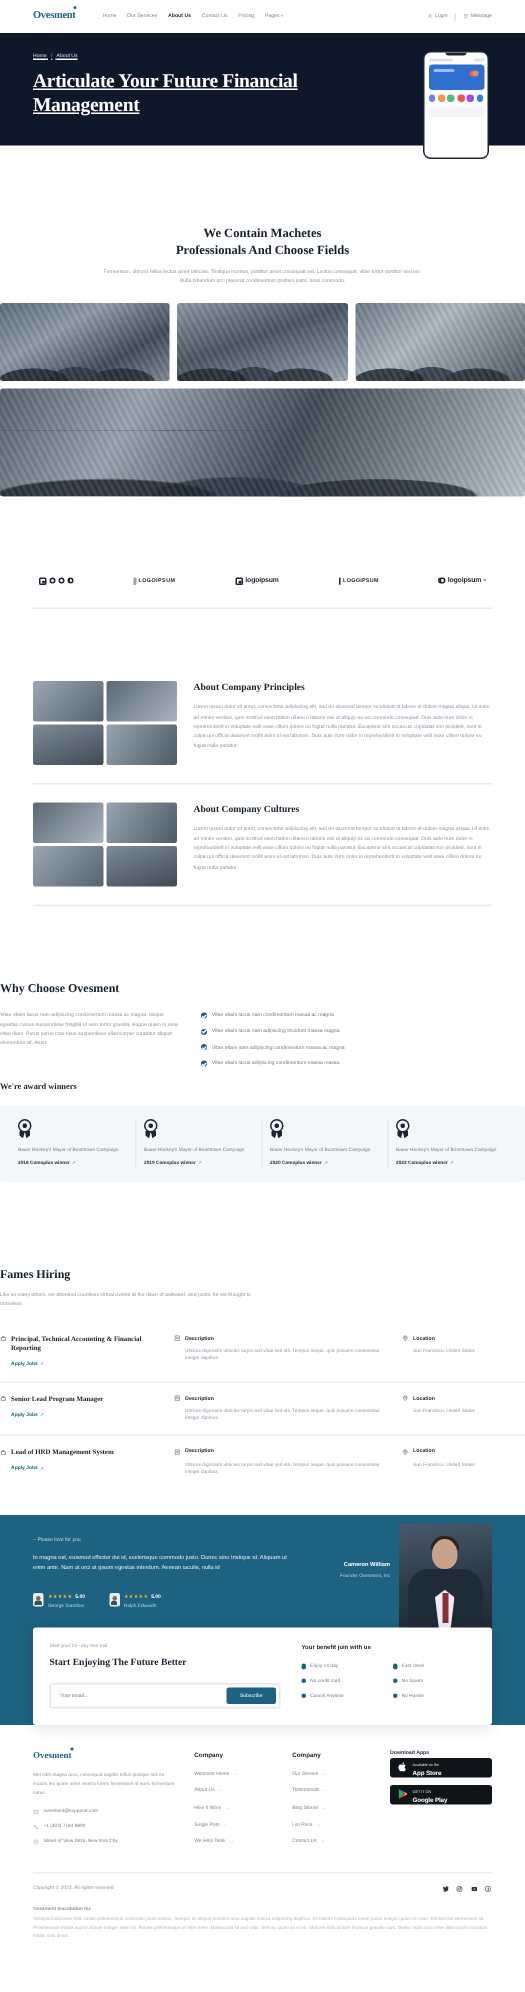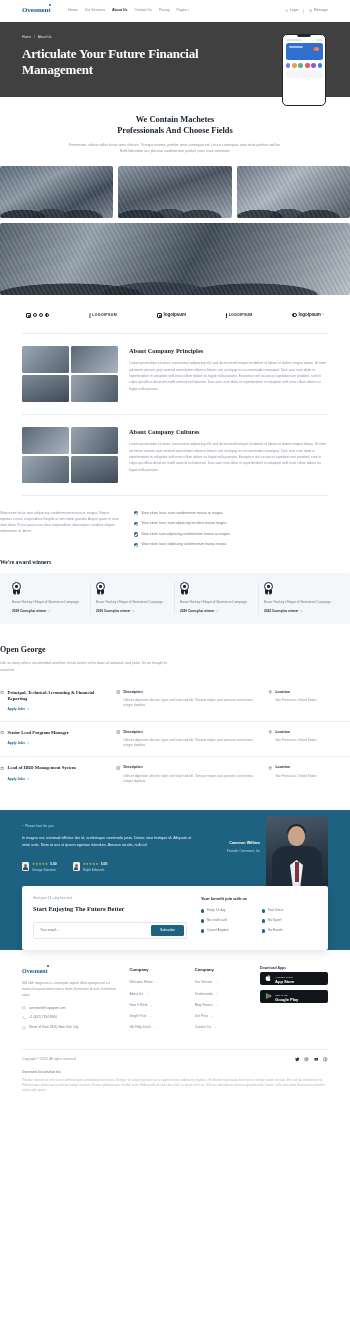--- a/index.html
+++ b/index.html
@@ -6,21 +6,21 @@
   html, body { width: 350px; }
   body {
     font-family: "Liberation Sans", sans-serif;
     background: #ffffff;
     color: #2b3440;
     font-size: 4.2px;
     line-height: 1.7;
     -webkit-font-smoothing: antialiased;
   }
   .page { width: 350px; position: relative; overflow: hidden; }
-  .wrap { padding: 0 22px; }
+  .wrap { padding: 0 22px; margin-top: 36px; }
 
   
   .topbar {
     height: 22px; display: flex; align-items: center;
     padding: 0 22px; background: #fff;
   }
   .logo { font-family: "Liberation Serif", serif; font-weight: bold;
     font-size: 7px; color: #1d6281; letter-spacing: -.2px; position: relative; }
   .logo .dot { position:absolute; top:-1px; right:-1px; width:2px;height:2px;
     border-radius:50%; background:#1d6281; }
@@ -28,22 +28,22 @@
   .nav a { color: #7b8795; text-decoration: none; font-size: 3.5px; white-space: nowrap; }
   .nav a.active { color: #1b2733; font-weight: bold; }
   .nav .caret { font-size: 2.6px; margin-left: 1px; color:#9aa4b0; }
   .header-right { margin-left: auto; display: flex; align-items: center; gap: 5px; }
   .header-right span { font-size: 3.5px; color: #7b8795; display:flex; align-items:center; gap:1.5px;}
   .hr-div { width: .5px; height: 5px; background: #dde2e7; }
   .mini-ico { width: 3.4px; height: 3.4px; display:inline-block; }
 
   
   .hero {
-    background: #404040; color: #fff; padding: 13px 22px 14px;
-    position: relative; min-height: 75px;
+    background: #0f172a; color: #fff; padding: 13px 22px 14px;
+    position: relative; min-height: 75px; text-decoration: underline;
   }
   .crumb { font-size: 3.4px; color: #cfe0e8; margin-bottom: 5px; }
   .crumb .sep { margin: 0 2px; opacity: .7; }
   .hero h1 {
     font-family: "Liberation Serif", serif; font-size: 13px; line-height: 1.28;
     font-weight: bold; letter-spacing: -.2px; max-width: 200px;
   }
   .phone {
     position: absolute; right: 24px; top: 12px; width: 44px; height: 72px;
     background: #fff; border-radius: 5px; border: 1.6px solid #20262e;
@@ -385,20 +385,21 @@
       </div>
       <div class="body">
         <h3>About Company Cultures</h3>
         <p class="muted">Lorem ipsum dolor sit amet, consectetur adipiscing elit, sed do eiusmod tempor incididunt ut labore et dolore magna aliqua. Ut enim ad minim veniam, quis nostrud exercitation ullamco laboris nisi ut aliquip ex ea commodo consequat. Duis aute irure dolor in reprehenderit in voluptate velit esse cillum dolore eu fugiat nulla pariatur. Excepteur sint occaecat cupidatat non proident, sunt in culpa qui officia deserunt mollit anim id est laborum. Duis aute irure dolor in reprehenderit in voluptate velit esse cillum dolore eu fugiat nulla pariatur.</p>
       </div>
     </div>
     <div class="hr"></div>
   </div>
 
   <div class="wrap why">
+    <h2 class="sec">Why Choose Ovesment</h2>
     <div class="why-cols">
       <div class="why-left">
         <p class="muted">Vitae etiam lacus nam adipiscing condimentum massa ac magna. Neque egestas cursus suspendisse fringilla ut sem tortor gravida. Augue quam in urna vitae diam. Purus purus cras risus suspendisse ullamcorper curabitur aliquet elementum sit. Amet.</p>
       </div>
       <div class="why-right">
         <div class="chk">
             <span class="tick"></span>
             <span>Vitae etiam lacus nam condimentum massa ac magna</span>
           </div>
         <div class="chk">
@@ -463,21 +464,21 @@
         <p>Bauer Hockey's Mayor of Boomtown Campaign</p>
         <div class="yr">
             <span>2022 Comsplus winner</span>
             <span class="arr">↗</span>
           </div>
       </div>
     </div>
   </div>
 
   <div class="wrap hiring">
-    <h2 class="sec">Open George</h2>
+    <h2 class="sec">Fames Hiring</h2>
     <p class="muted">Like so many others, we attended countless virtual events at the dawn of awkward, and posts, for we thought to ourselves</p>
 
     <div class="job">
       <div class="col-title">
         <svg class="ji" viewBox="0 0 16 16" fill="none" stroke="#3d4856" stroke-width="1.3">
             <path d="M3 6h10v7H3z"></path>
             <path d="M6 6V4h4v2"></path>
           </svg>
         <div>
           <h4>Principal, Technical Accounting &amp; Financial Reporting</h4>

